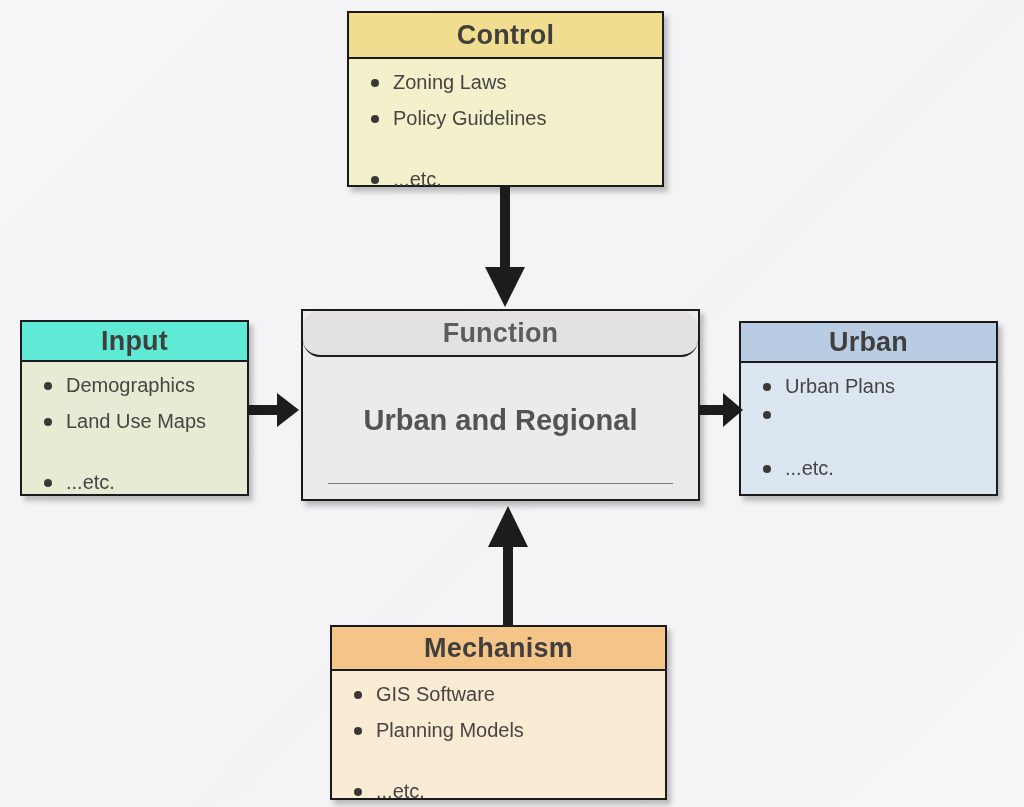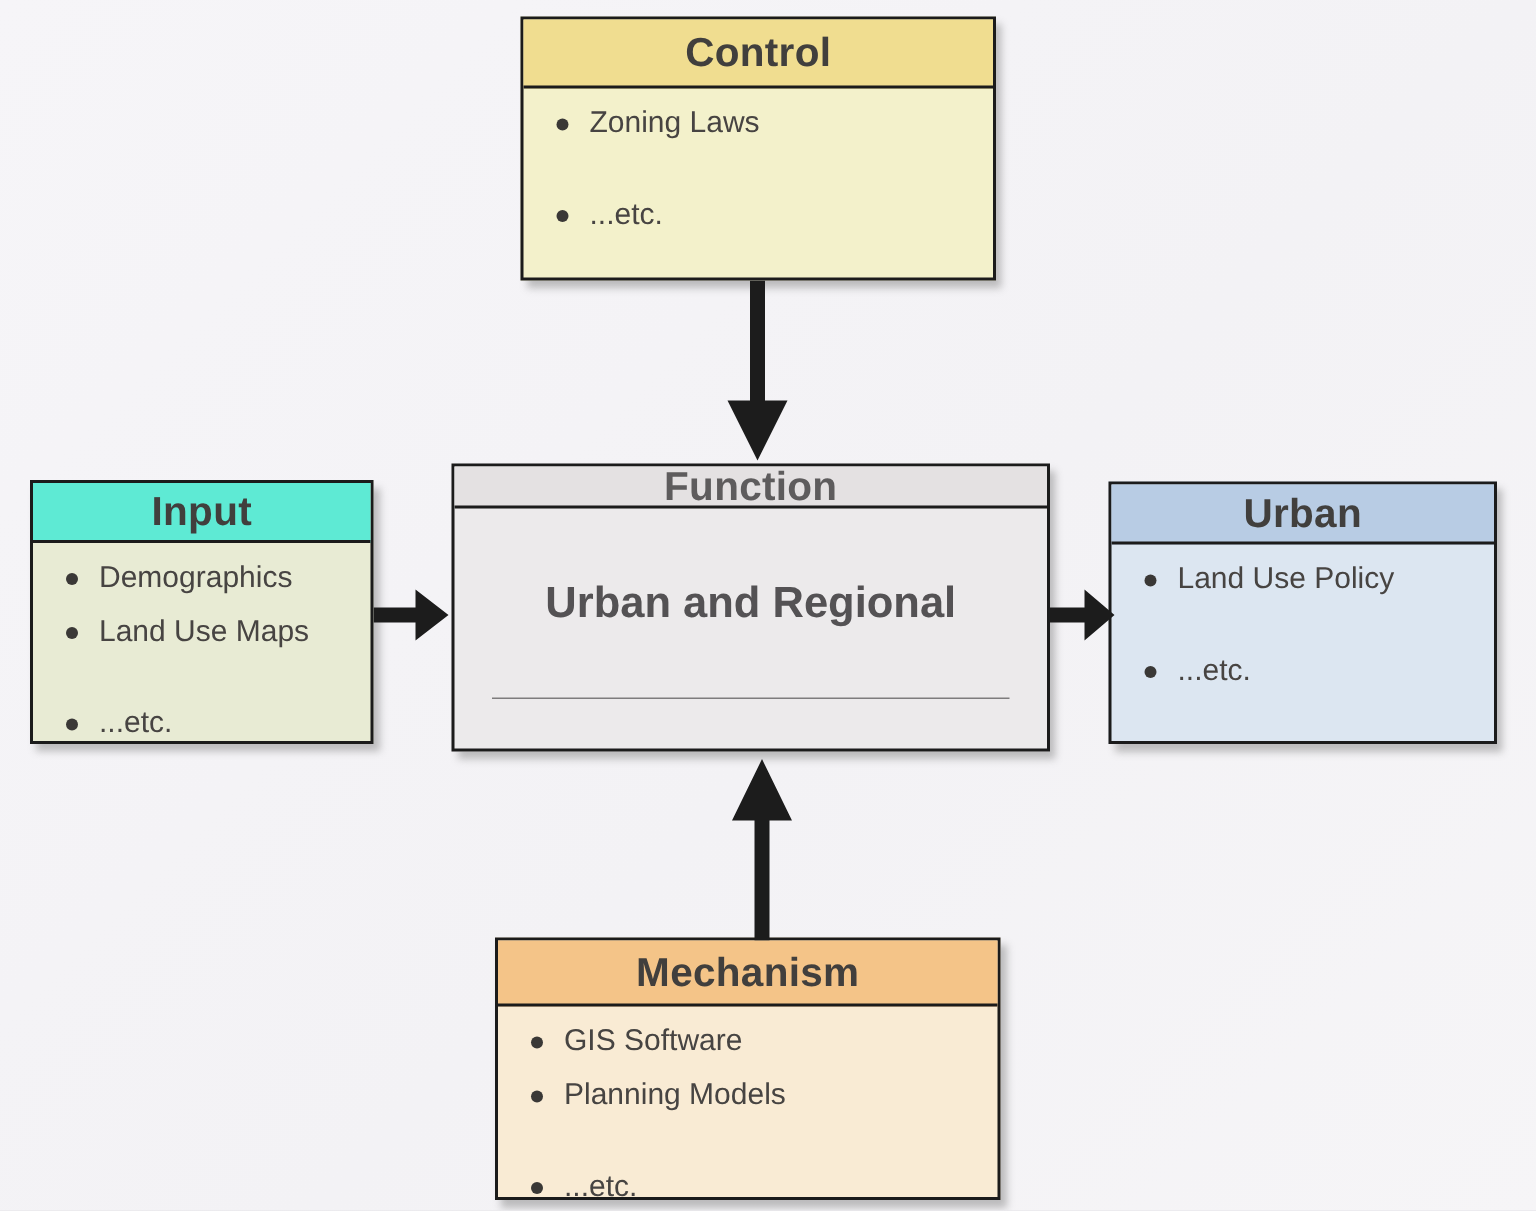--- a/index.html
+++ b/index.html
@@ -62,21 +62,21 @@
   }
 
   
   .box.control   { left: 347px; top: 11px;  width: 317px; height: 176px; background: #f3f1cb; }
   .box.control .box-header { height: 46px; background: #f0dd90; }
 
   .box.input     { left: 20px;  top: 320px; width: 229px; height: 176px; background: #e8ebd4; }
   .box.input .box-header { height: 40px; background: #5eead4; text-align: center; }
 
   .box.function  { left: 301px; top: 309px; width: 399px; height: 192px; background: #eceaeb; }
-  .box.function .box-header { height: 28px; background: #e4e1e2; color: #5e5c5d; }
+  .box.function .box-header { height: 46px; background: #e4e1e2; color: #5e5c5d; border-radius: 17px; }
   .function-body {
     position: relative;
     height: 144px;
     display: flex;
     flex-direction: column;
     align-items: center;
     justify-content: center;
     padding-bottom: 18px;
     box-sizing: border-box;
   }
@@ -114,20 +114,24 @@
 <div class="canvas">
 
   <div class="box control">
     <div class="box-header">Control</div>
     <div class="box-body">
       <ul class="items">
         <li>
           <span class="dot"></span>
           <span>Zoning Laws</span>
         </li>
+        <li>
+          <span class="dot"></span>
+          <span>Policy Guidelines</span>
+        </li>
         <li class="etc">
           <span class="dot"></span>
           <span>...etc.</span>
         </li>
       </ul>
     </div>
   </div>
 
   <div class="box input">
     <div class="box-header">Input</div>
@@ -156,21 +160,24 @@
       <div class="function-underline"></div>
     </div>
   </div>
 
   <div class="box output">
     <div class="box-header">Urban</div>
     <div class="box-body">
       <ul class="items">
         <li>
           <span class="dot"></span>
-          <span>Land Use Policy</span>
+          <span>Urban Plans</span>
+        </li>
+        <li>
+          <span class="dot"></span>
         </li>
         <li class="etc">
           <span class="dot"></span>
           <span>...etc.</span>
         </li>
       </ul>
     </div>
   </div>
 
   <div class="box mechanism">

